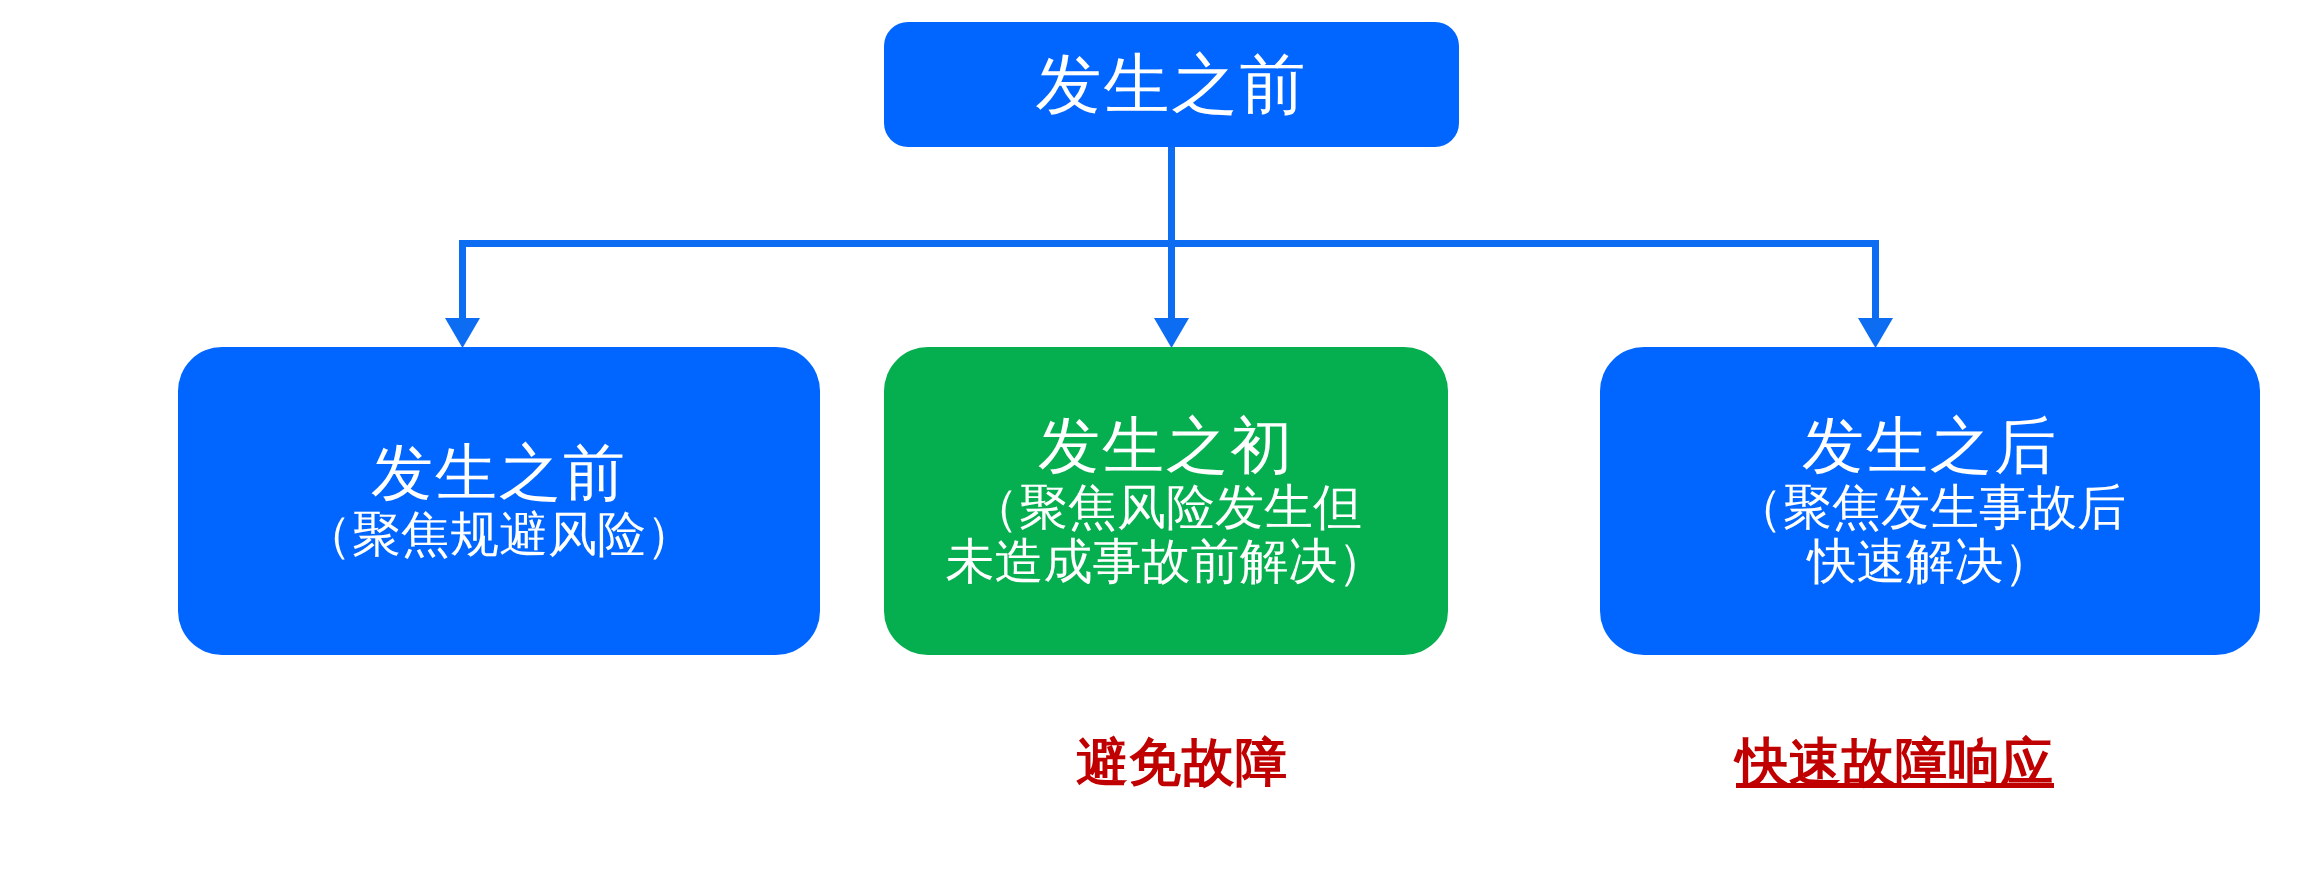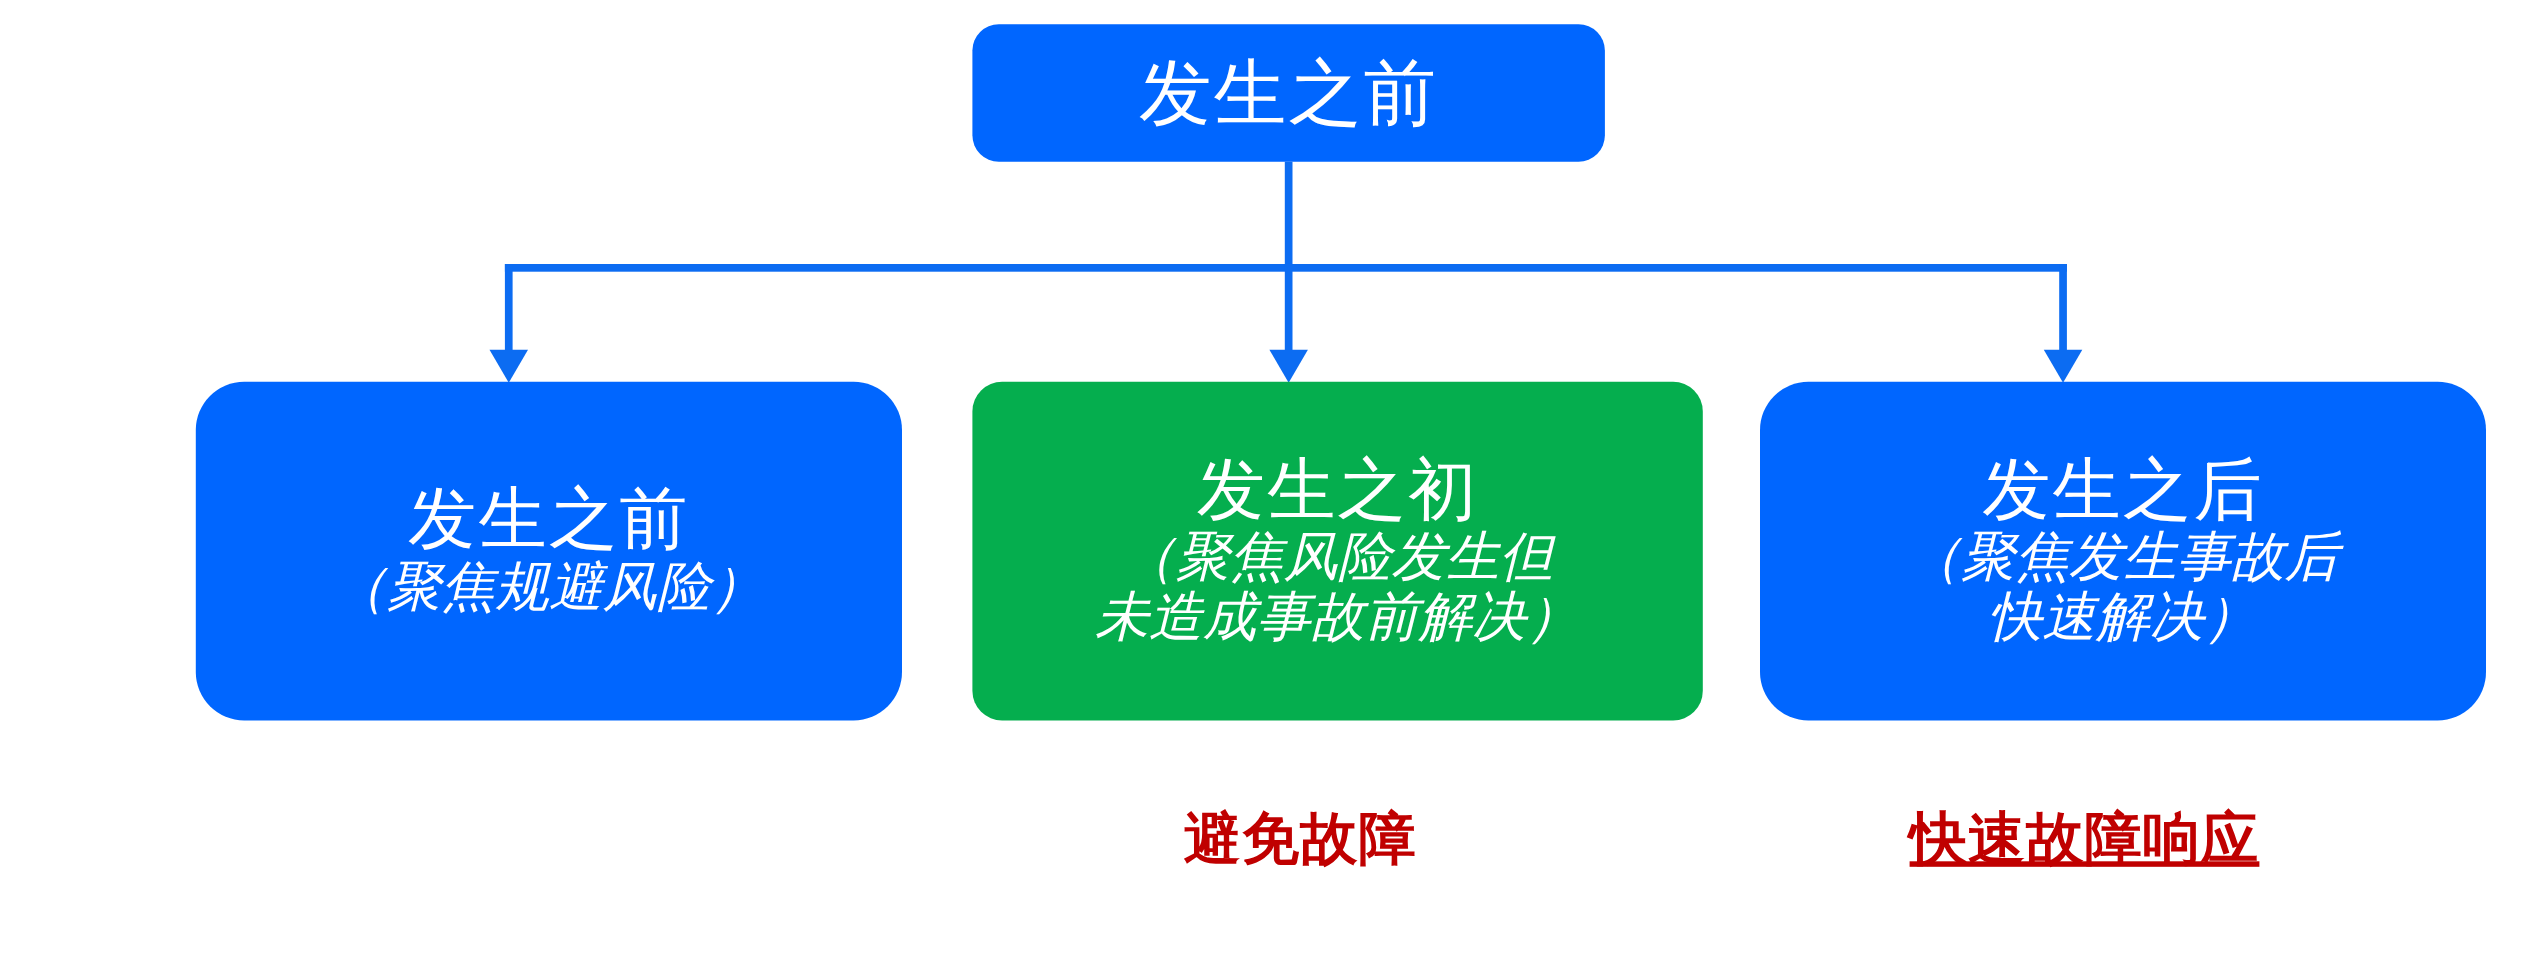--- a/index.html
+++ b/index.html
@@ -50,41 +50,39 @@
     border-radius: 44px;
     padding: 0 10px;
   }
   #leaf-before {
     left: 178px;
     width: 642px;
     background: #0066ff;
   }
   #leaf-onset {
     left: 884px;
-    width: 664px;
+    width: 564px;
     background: #05ae4e;
-    border-radius: 27px;
   }
   #leaf-after {
     left: 1600px;
     width: 660px;
     background: #0066ff;
   }
 
   .leaf .node-title {
     font-size: 62px;
     letter-spacing: 2px;
     margin-bottom: 2px;
   }
   .leaf .node-subtitle {
     font-size: 49px;
     line-height: 1.1;
     letter-spacing: 0px;
     white-space: pre-line;
-    font-style: italic;
   }
 
   
   #connectors {
     position: absolute;
     left: 0;
     top: 0;
     width: 2306px;
     height: 890px;
     pointer-events: none;

